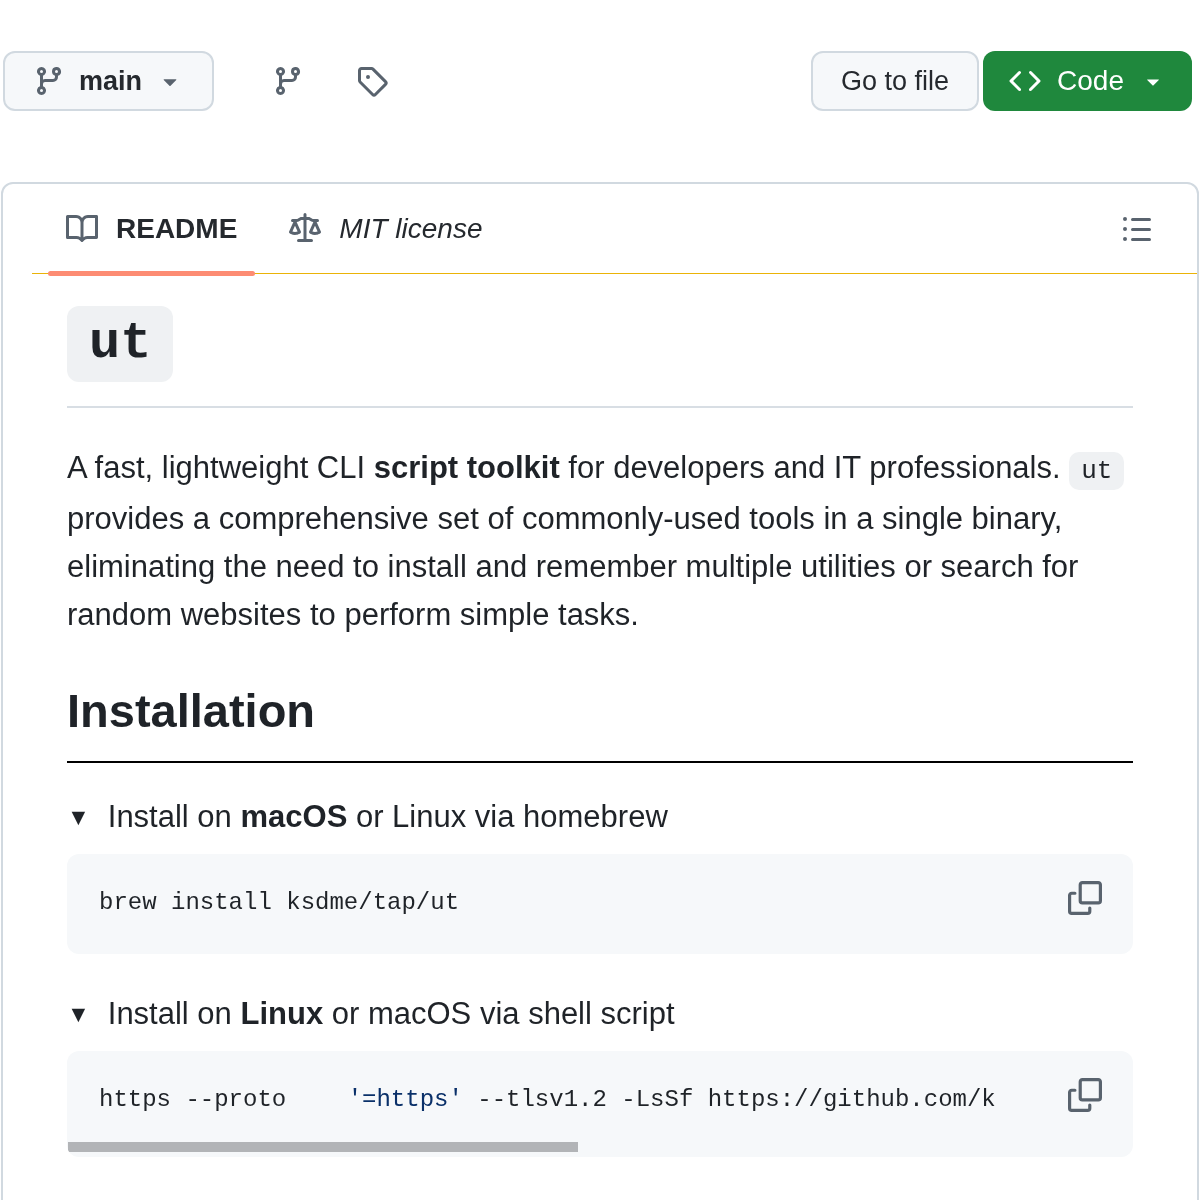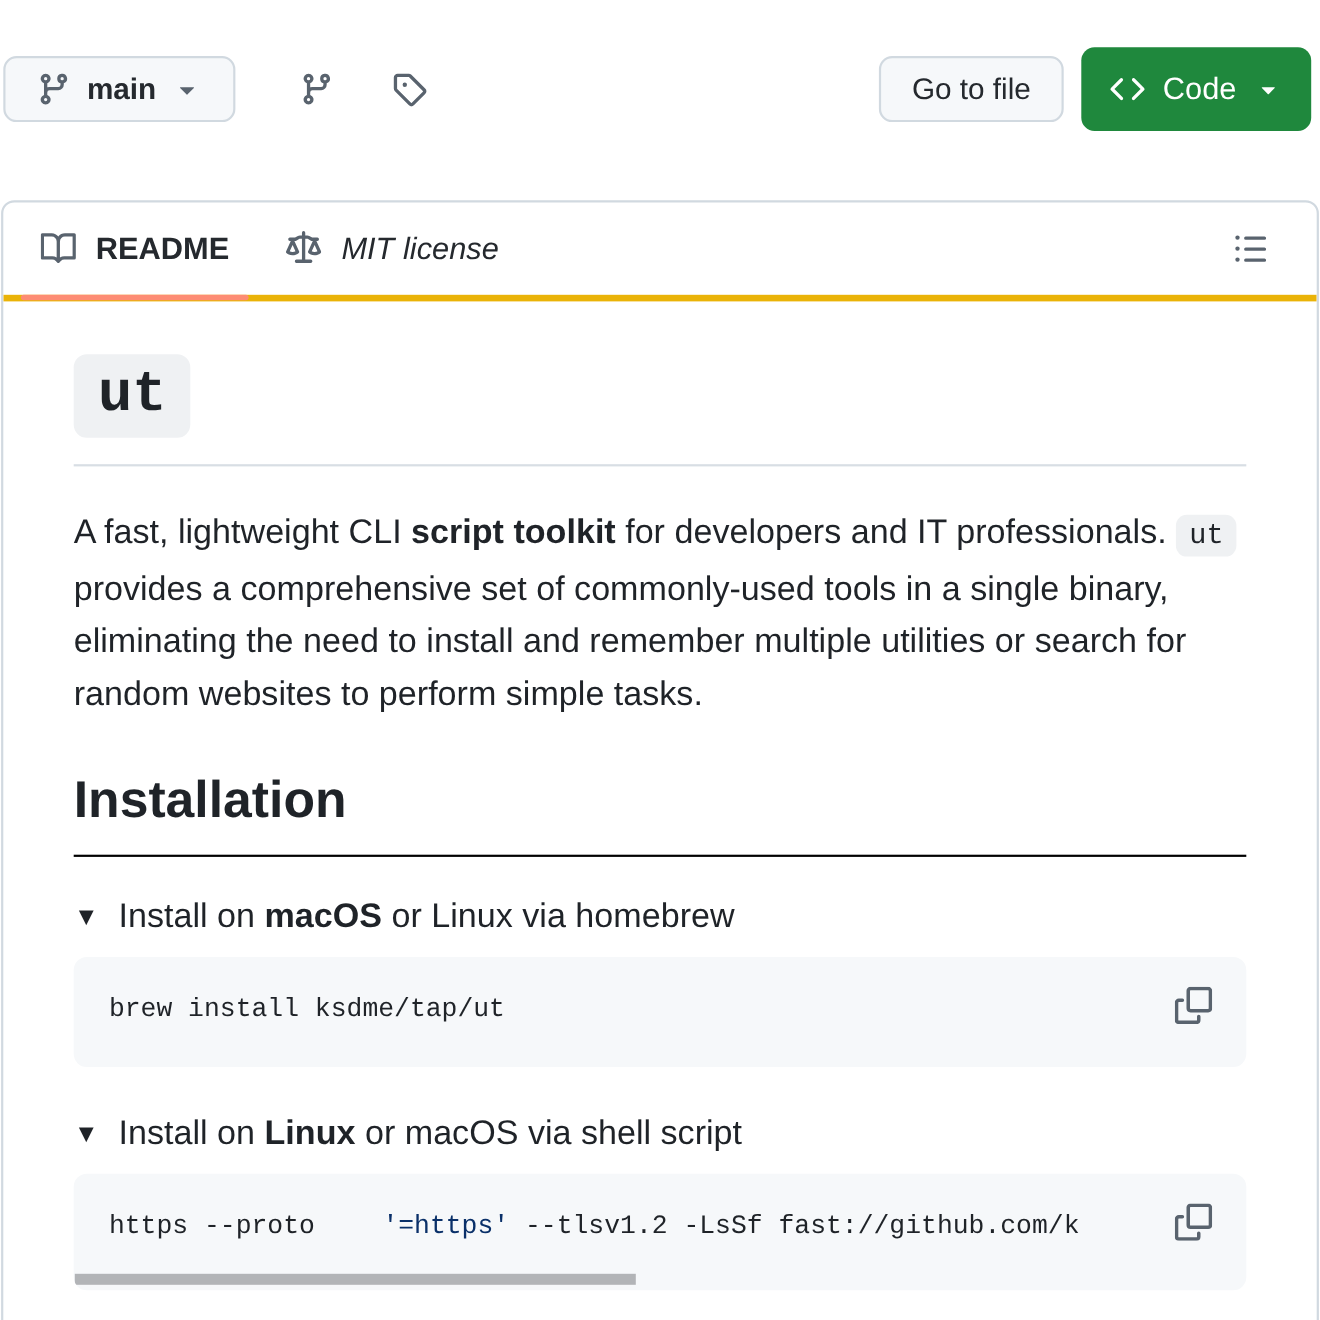--- a/index.html
+++ b/index.html
@@ -9,43 +9,43 @@
   
   .topbar { display:flex; align-items:center; margin:50px 8px 0 3px; height:62px; }
   .btn { display:inline-flex; align-items:center; gap:14px; height:60px;
     padding:0 28px; border:2px solid #d1d9e0; border-radius:12px;
     background:#f6f8fa; font-size:27px; font-weight:500; color:#25292e; cursor:pointer; }
   .icon-btn { display:inline-flex; align-items:center; justify-content:center;
     width:56px; height:56px; border:none; background:transparent; cursor:pointer; }
   .ic { display:inline-flex; color:#59636e; }
   .ic svg { display:block; }
   .spacer { flex:1; }
-  .btn-primary { display:inline-flex; align-items:center; gap:16px; height:76px;
+  .btn-primary { display:inline-flex; align-items:center; gap:16px; height:60px;
     padding:0 26px; border:none; border-radius:12px; background:#1f883d;
     color:#ffffff; font-size:28px; font-weight:500; cursor:pointer; }
   .btn-primary .ic { color:#ffffff; }
   .toolbar-gap { width:46px; }
   .grp-left { display:flex; align-items:center; }
-  .grp-right { display:flex; align-items:center; gap:16px; }
+  .grp-right { display:flex; align-items:center; gap:4px; }
 
   
   .panel { margin:70px 1px 0 1px; border:2px solid #d1d9e0; border-radius:12px 12px 0 0;
     height:1040px; background:#ffffff; overflow:hidden; }
   .tabbar { display:flex; align-items:center; height:90px; padding:0 32px 0 16px;
-    border-bottom:6px solid #eab308; }
+    border-bottom:1px solid #eab308;margin-left:29px; }
   .tab { position:relative; display:flex; align-items:center; gap:18px;
     height:90px; padding:0 18px; font-size:28px; cursor:pointer; color:#25292e; }
   .tab.active .tab-label { font-weight:700; }
   .tab.active::after { content:""; position:absolute; left:0; right:0; bottom:-2px;
     height:5px; border-radius:3px; background:#fd8c73; }
   .tab + .tab { margin-left:16px;font-style:italic; }
   .outline-btn { margin-left:auto; }
 
   
-  .markdown { padding:48px 64px 0 64px; font-size:31px; line-height:48px; }
+  .markdown { padding:32px 64px 0 64px; font-size:31px; line-height:48px; }
   h1.md-h1 { font-size:54px; line-height:1; padding-bottom:24px;
     border-bottom:2px solid #d8dee4; font-weight:700; }
   .h1-code { display:inline-block; font-family:"Liberation Mono", monospace;
     font-weight:700; font-size:52px; background:#eff1f3; border-radius:12px;
     padding:12px 22px; color:#1f2328; }
   .md-p { margin-top:36px; }
   .inline-code { font-family:"Liberation Mono", monospace; font-size:26px;
     background:#eff1f3; border-radius:10px; padding:4px 12px; }
   b { font-weight:700; }
   h2.md-h2 { margin-top:44px; font-size:47px; line-height:56px; font-weight:700;
@@ -167,19 +167,19 @@
               <path d="M0 6.75C0 5.784.784 5 1.75 5h1.5a.75.75 0 0 1 0 1.5h-1.5a.25.25 0 0 0-.25.25v7.5c0 .138.112.25.25.25h7.5a.25.25 0 0 0 .25-.25v-1.5a.75.75 0 0 1 1.5 0v1.5A1.75 1.75 0 0 1 9.25 16h-7.5A1.75 1.75 0 0 1 0 14.25Z"></path>
               <path d="M5 1.75C5 .784 5.784 0 6.75 0h7.5C15.216 0 16 .784 16 1.75v7.5A1.75 1.75 0 0 1 14.25 11h-7.5A1.75 1.75 0 0 1 5 9.25Zm1.75-.25a.25.25 0 0 0-.25.25v7.5c0 .138.112.25.25.25h7.5a.25.25 0 0 0 .25-.25v-7.5a.25.25 0 0 0-.25-.25Z"></path>
             </svg></button></pre>
     </details>
 
     <details open="">
       <summary>
         <span class="marker">▼</span>
         <span><span>Install on </span><b>Linux</b><span> or macOS via shell script</span></span>
       </summary>
-      <pre class="code-block has-scrollbar"><span>https --proto </span><span class="tok-string">'=https'</span><span> --tlsv1.2 -LsSf fast://github.com/k</span><button class="copy-btn"><svg width="34" height="34" viewBox="0 0 16 16" fill="currentColor">
+      <pre class="code-block has-scrollbar"><span>https --proto </span><span class="tok-string">'=https'</span><span> --tlsv1.2 -LsSf https://github.com/k</span><button class="copy-btn"><svg width="34" height="34" viewBox="0 0 16 16" fill="currentColor">
               <path d="M0 6.75C0 5.784.784 5 1.75 5h1.5a.75.75 0 0 1 0 1.5h-1.5a.25.25 0 0 0-.25.25v7.5c0 .138.112.25.25.25h7.5a.25.25 0 0 0 .25-.25v-1.5a.75.75 0 0 1 1.5 0v1.5A1.75 1.75 0 0 1 9.25 16h-7.5A1.75 1.75 0 0 1 0 14.25Z"></path>
               <path d="M5 1.75C5 .784 5.784 0 6.75 0h7.5C15.216 0 16 .784 16 1.75v7.5A1.75 1.75 0 0 1 14.25 11h-7.5A1.75 1.75 0 0 1 5 9.25Zm1.75-.25a.25.25 0 0 0-.25.25v7.5c0 .138.112.25.25.25h7.5a.25.25 0 0 0 .25-.25v-7.5a.25.25 0 0 0-.25-.25Z"></path>
             </svg></button><span class="hscroll-thumb"></span></pre>
     </details>
   </div>
 </div>
 
 </body></html>

